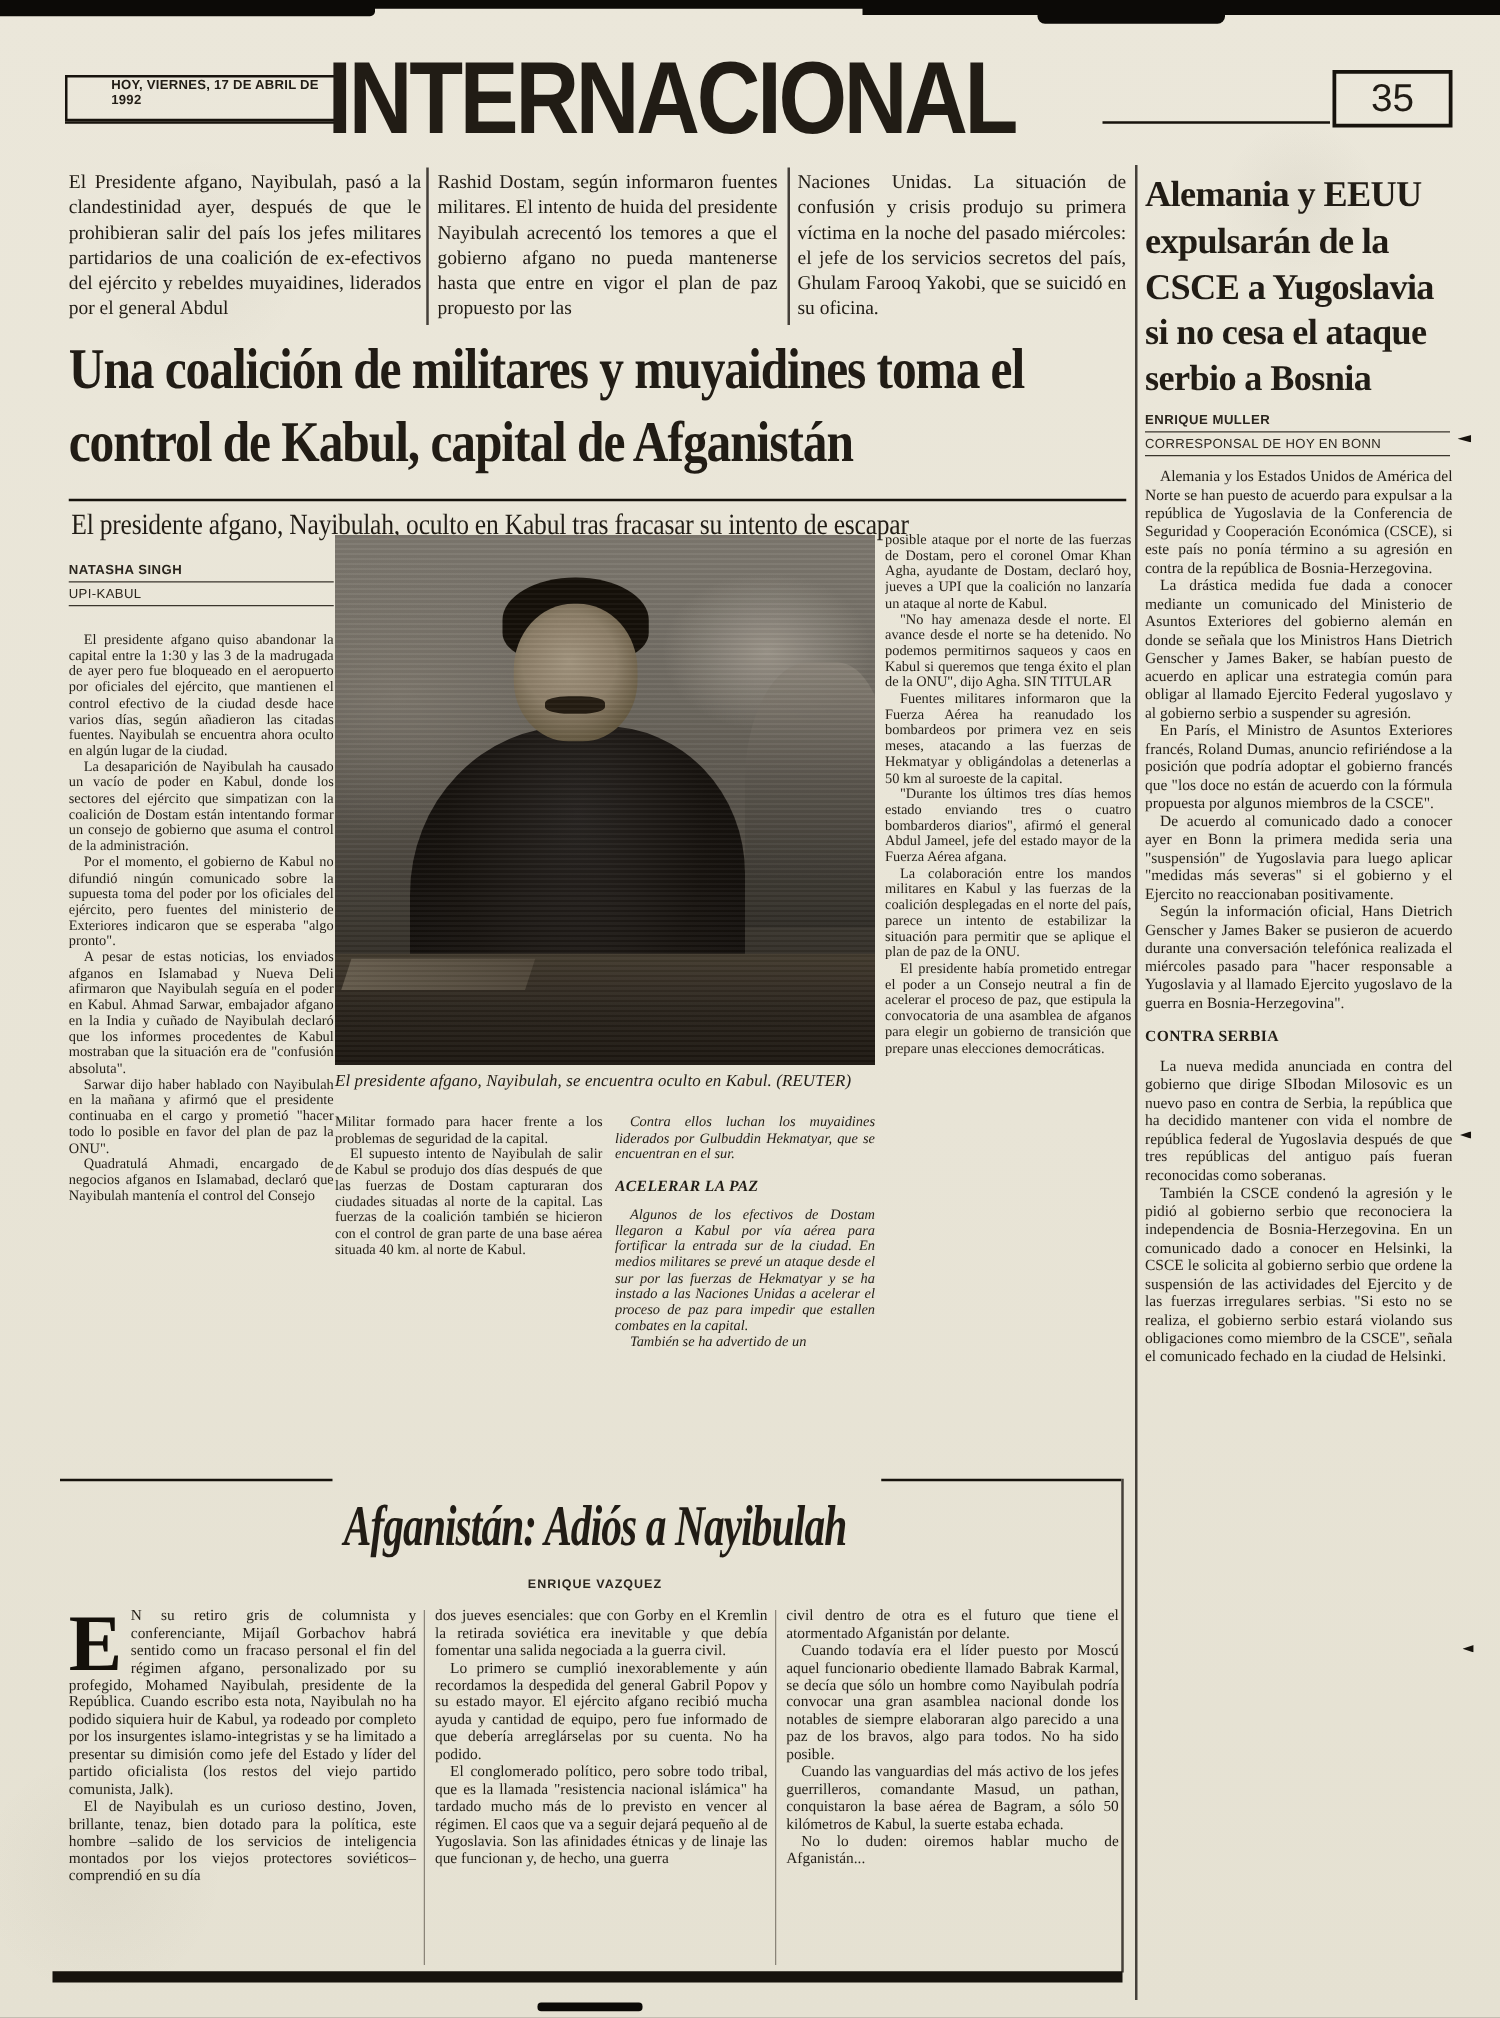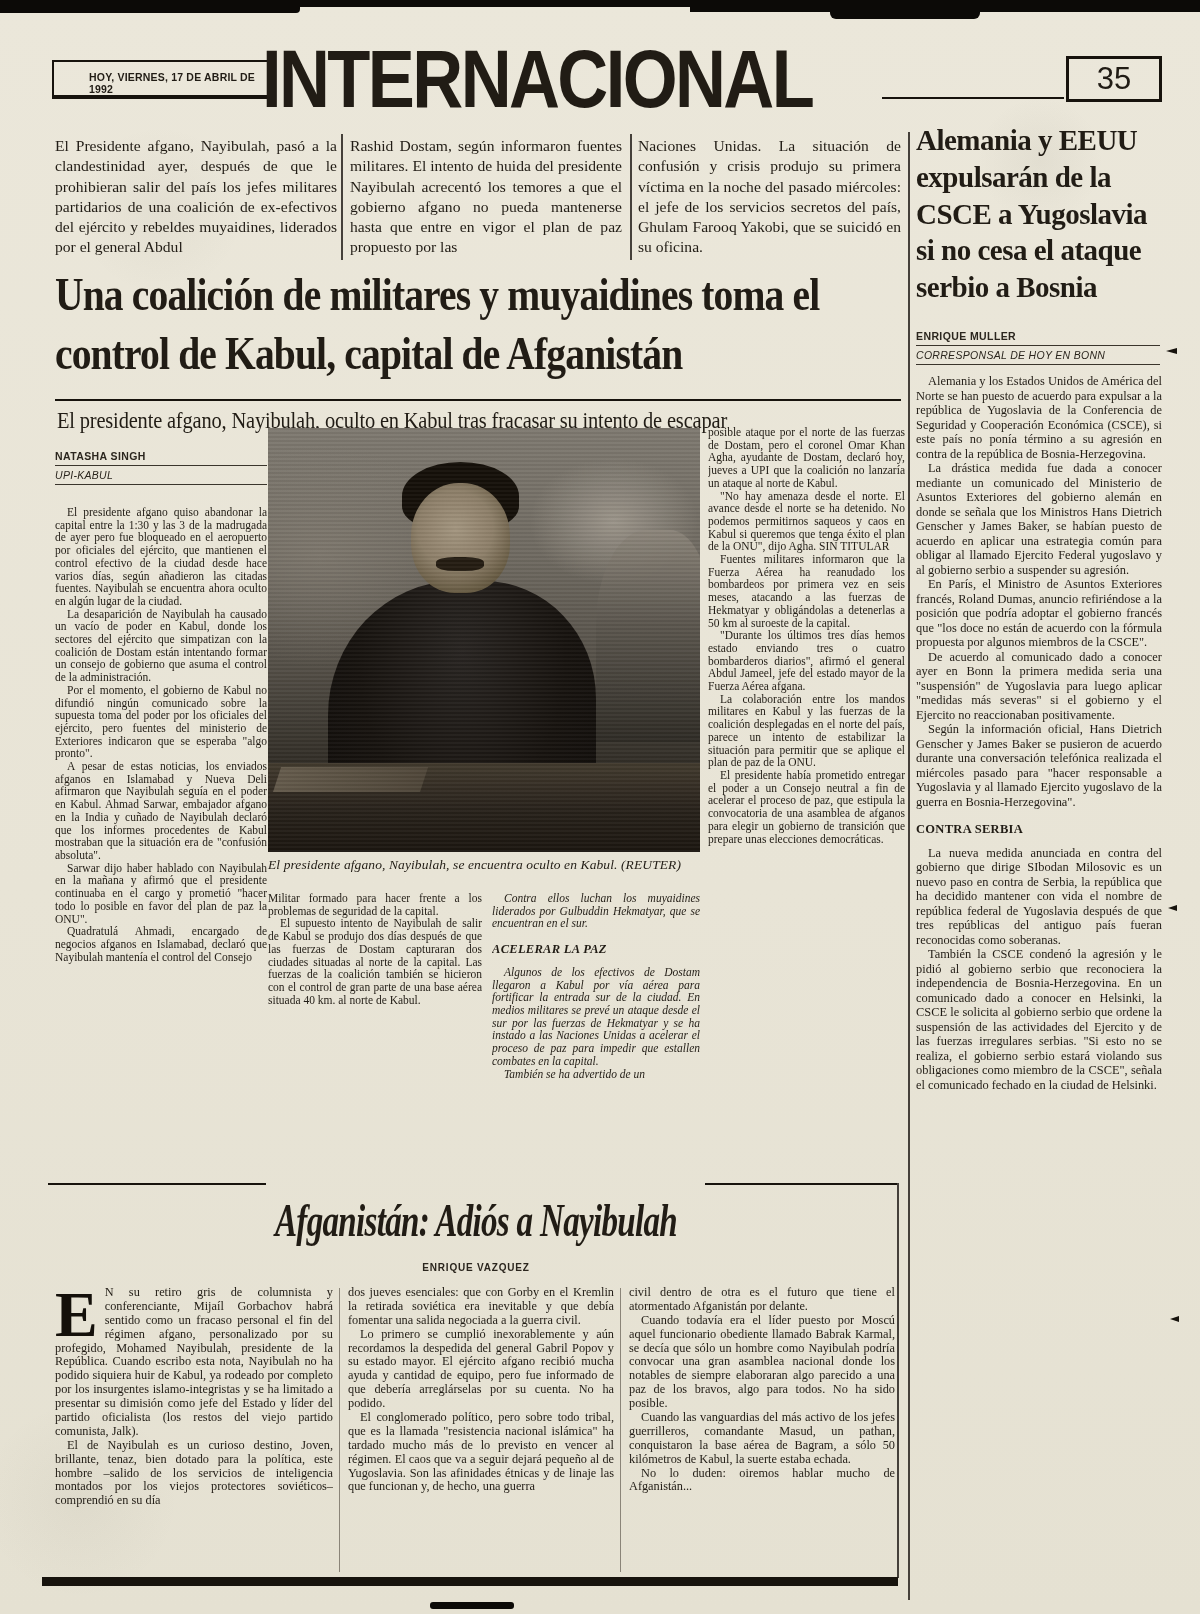--- a/index.html
+++ b/index.html
@@ -12,39 +12,39 @@
       radial-gradient(circle 140px at 80px 1500px, rgba(90,85,70,0.05), rgba(0,0,0,0) 70%),
       linear-gradient(180deg,#ebe7da 0%, #e8e4d6 55%, #e5e1d2 100%);
     color:#211c15; overflow:hidden;
   }
   .abs { position:absolute; }
   .rule { background:#17130d; }
   .vrule { background:#45403a; width:2px; }
 
   
   .scan-strip { background:#0c0a07; }
-  .date-box { border:2px solid #17130d; display:flex; align-items:flex-end; justify-content:center;
+  .date-box { border:2px solid #17130d; display:flex; align-items:flex-start; justify-content:center;
     font-family:"Liberation Sans", sans-serif; font-weight:700; font-size:10.5px; letter-spacing:0.2px;padding-left:35px; }
   .section-title { font-family:"Liberation Sans", sans-serif; font-weight:700; font-size:82px;
     line-height:1; letter-spacing:-3px; transform:scaleX(0.86); transform-origin:left top; white-space:nowrap; }
   .page-num-box { border:3px solid #17130d; display:flex; align-items:center; justify-content:center;
     font-family:"Liberation Sans", sans-serif; font-size:31px; font-weight:400; }
 
   
   .lead-col { font-size:15.6px; line-height:1.3; text-align:justify; overflow:hidden; hyphens:auto; }
 
   
   .main-headline { font-weight:700; font-size:46px; line-height:1.28; letter-spacing:-1px;
     transform:scaleX(0.86); transform-origin:left top; width:990px; }
   .subhead-line { font-size:23.5px; letter-spacing:-0.2px; transform:scaleX(0.87); transform-origin:left top; width:975px; white-space:nowrap; }
 
   
   .byline-name { font-family:"Liberation Sans", sans-serif; font-size:10.5px; font-weight:700;
     letter-spacing:0.4px; color:#2b261e; padding-bottom:3px; border-bottom:1.5px solid #3a352c; }
-  .byline-role { font-family:"Liberation Sans", sans-serif; font-size:10.5px; font-style:italic;
+  .byline-role { font-family:"Liberation Sans", sans-serif; font-size:10.5px; 
     letter-spacing:0.3px; color:#2b261e; padding:3px 0 3px 0; border-bottom:1px solid #3a352c; }
 
   
   .body-col { font-size:11.5px; line-height:1.105; text-align:justify; overflow:hidden; hyphens:auto; }
   .body-col p { text-indent:12px; }
   .cont-col p:first-child { text-indent:0; }
   .side-col { font-size:12.4px; line-height:1.17; text-align:justify; overflow:hidden; hyphens:auto; }
   .side-col p { text-indent:12px;font-family:Liberation Serif, serif; }
   .col-subhead { font-weight:700; font-size:12.5px; letter-spacing:0.3px; margin:13px 0 9px 0; text-indent:0 !important; }
 
@@ -171,21 +171,21 @@
 
   <div class="abs body-col cont-col" style="left:708px;top:426px;width:197px;height:740px;">
       <p>posible ataque por el norte de las fuerzas de Dostam, pero el coronel Omar Khan Agha, ayudante de Dostam, declaró hoy, jueves a UPI que la coalición no lanzaría un ataque al norte de Kabul.</p>
       <p>"No hay amenaza desde el norte. El avance desde el norte se ha detenido. No podemos permitirnos saqueos y caos en Kabul si queremos que tenga éxito el plan de la ONU", dijo Agha. SIN TITULAR</p>
       <p>Fuentes militares informaron que la Fuerza Aérea ha reanudado los bombardeos por primera vez en seis meses, atacando a las fuerzas de Hekmatyar y obligándolas a detenerlas a 50 km al suroeste de la capital.</p>
       <p>"Durante los últimos tres días hemos estado enviando tres o cuatro bombarderos diarios", afirmó el general Abdul Jameel, jefe del estado mayor de la Fuerza Aérea afgana.</p>
       <p>La colaboración entre los mandos militares en Kabul y las fuerzas de la coalición desplegadas en el norte del país, parece un intento de estabilizar la situación para permitir que se aplique el plan de paz de la ONU.</p>
       <p>El presidente había prometido entregar el poder a un Consejo neutral a fin de acelerar el proceso de paz, que estipula la convocatoria de una asamblea de afganos para elegir un gobierno de transición que prepare unas elecciones democráticas.</p>
     </div>
 
-  <div class="abs sidebar-headline" style="left:916px;top:122px;width:248px;">Alemania y EEUU expulsarán de la CSCE a Yugoslavia si no cesa el ataque serbio a Bosnia</div>
+  <div class="abs sidebar-headline" style="left:916px;top:138px;width:248px;">Alemania y EEUU expulsarán de la CSCE a Yugoslavia si no cesa el ataque serbio a Bosnia</div>
   <div class="abs" style="left:916px;top:330px;width:244px;">
     <div class="byline-name">ENRIQUE MULLER</div>
     <div class="byline-role">CORRESPONSAL DE HOY EN BONN</div>
   </div>
   <div class="abs side-col" style="left:916px;top:374px;width:246px;height:1226px;">
     <div>
         <p>Alemania y los Estados Unidos de América del Norte se han puesto de acuerdo para expulsar a la república de Yugoslavia de la Conferencia de Seguridad y Cooperación Económica (CSCE), si este país no ponía término a su agresión en contra de la república de Bosnia-Herzegovina.</p>
         <p>La drástica medida fue dada a conocer mediante un comunicado del Ministerio de Asuntos Exteriores del gobierno alemán en donde se señala que los Ministros Hans Dietrich Genscher y James Baker, se habían puesto de acuerdo en aplicar una estrategia común para obligar al llamado Ejercito Federal yugoslavo y al gobierno serbio a suspender su agresión.</p>
         <p>En París, el Ministro de Asuntos Exteriores francés, Roland Dumas, anuncio refiriéndose a la posición que podría adoptar el gobierno francés que "los doce no están de acuerdo con la fórmula propuesta por algunos miembros de la CSCE".</p>
         <p>De acuerdo al comunicado dado a conocer ayer en Bonn la primera medida seria una "suspensión" de Yugoslavia para luego aplicar "medidas más severas" si el gobierno y el Ejercito no reaccionaban positivamente.</p>

